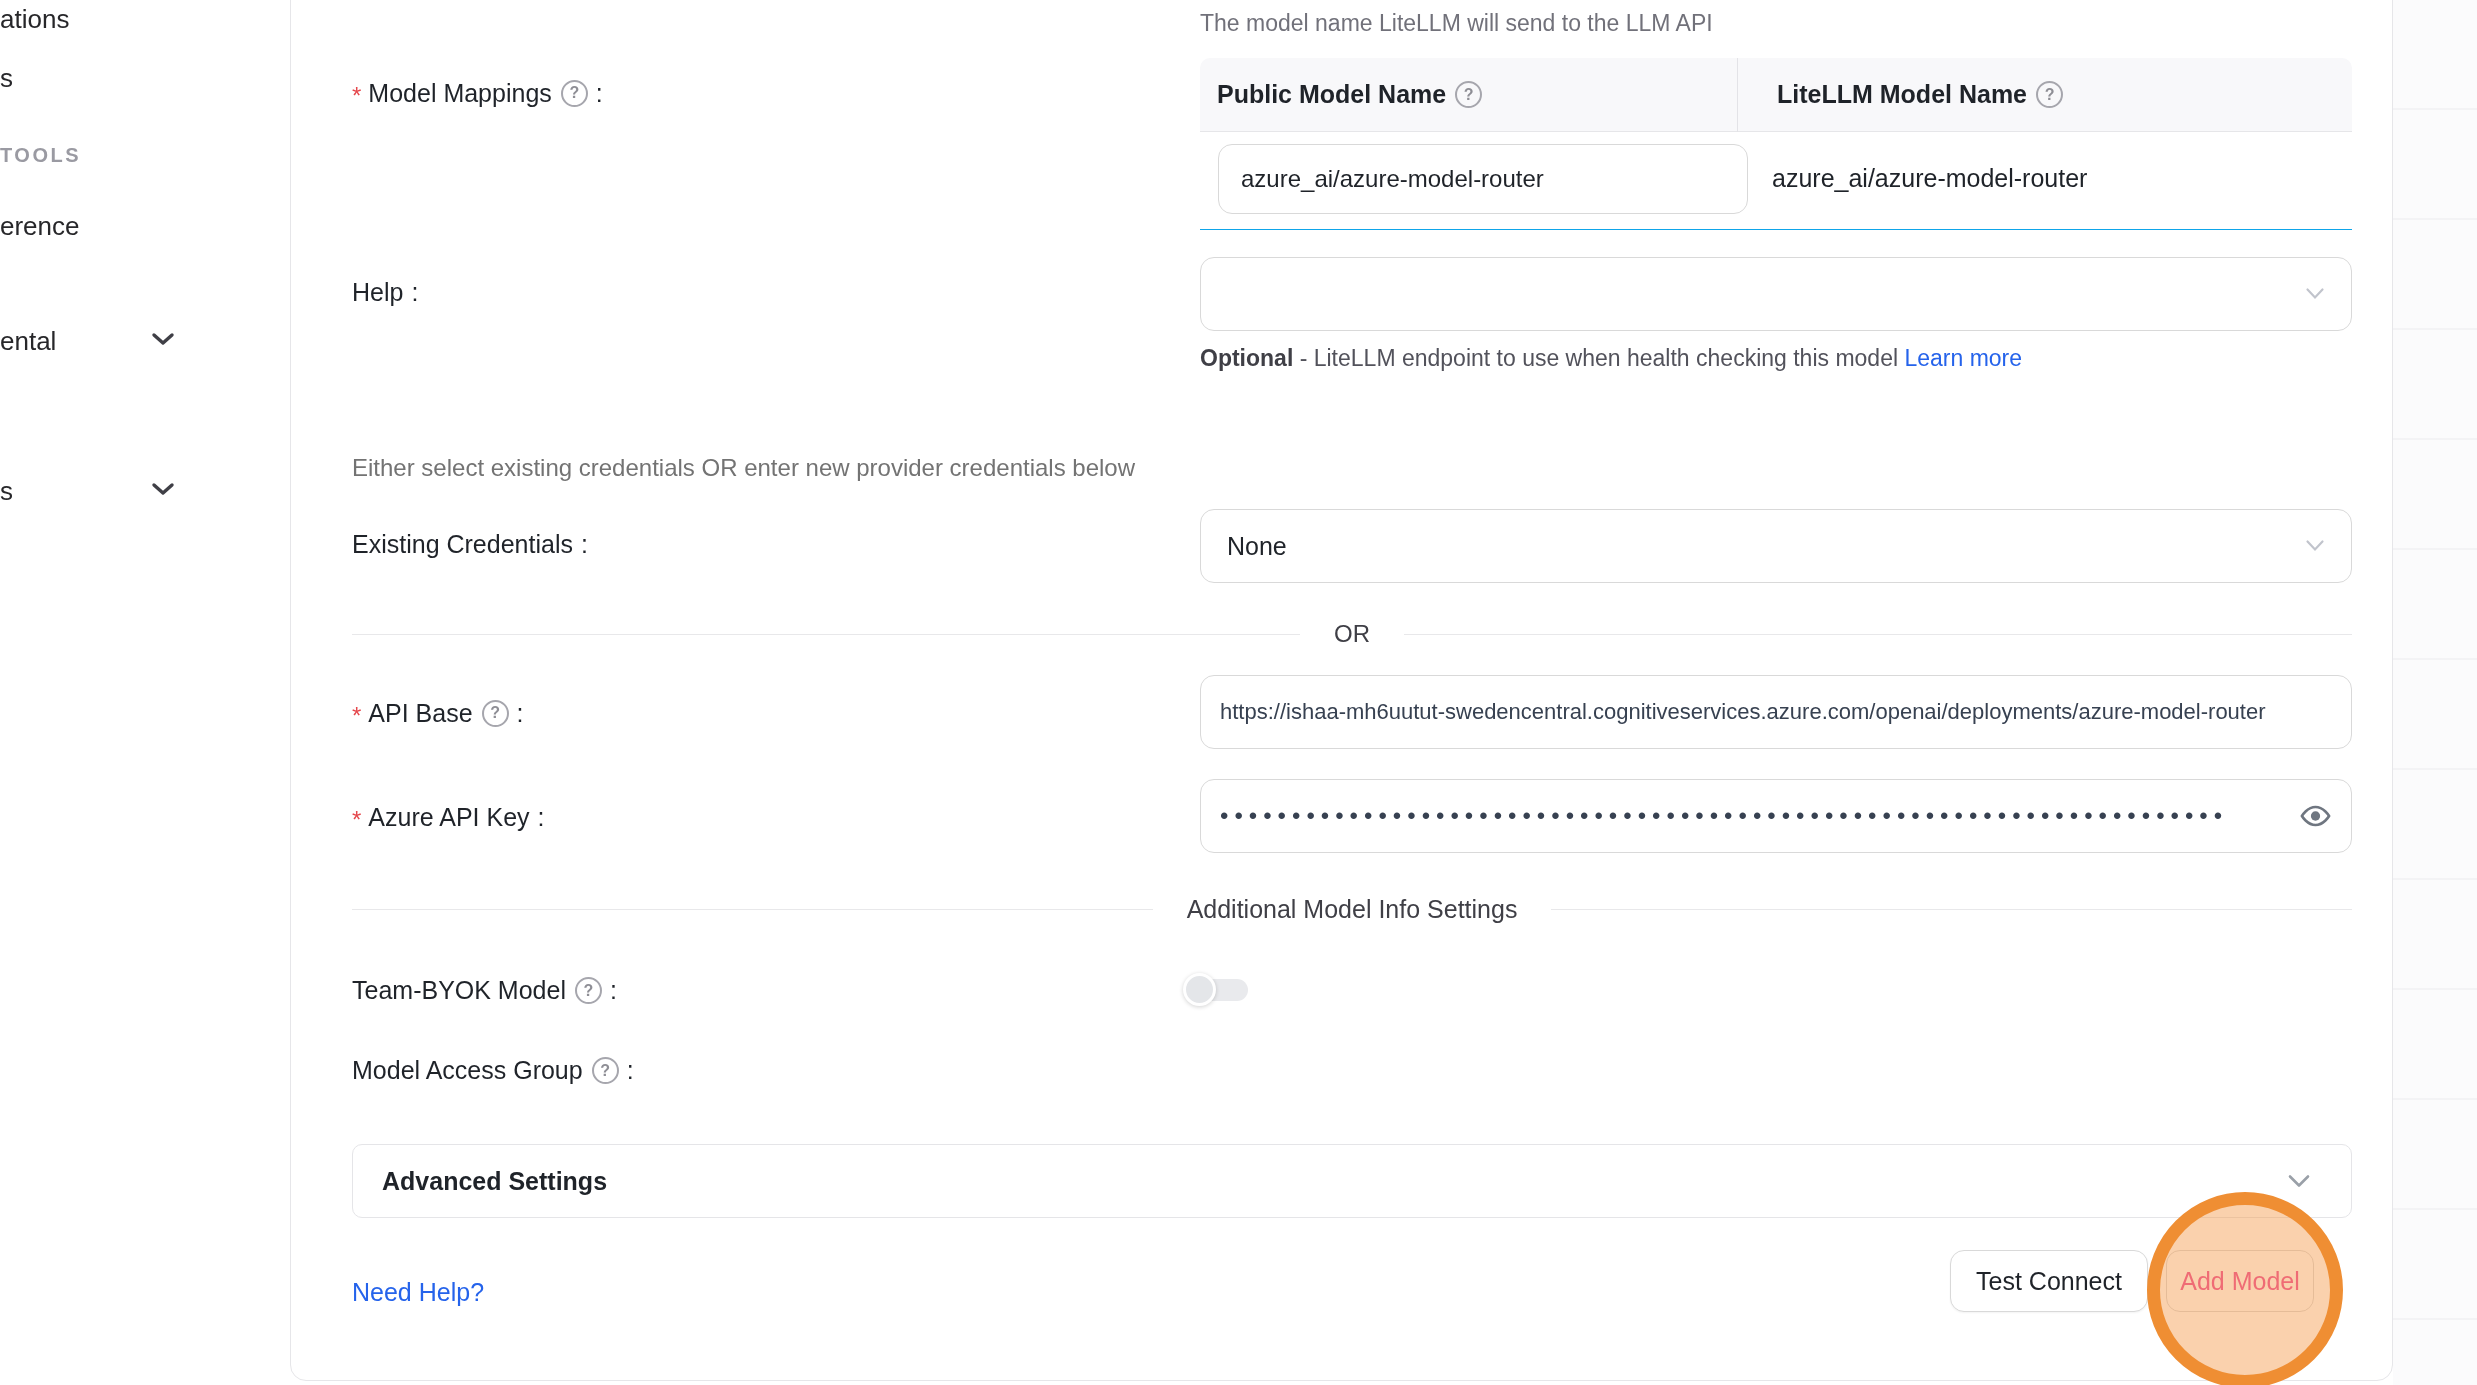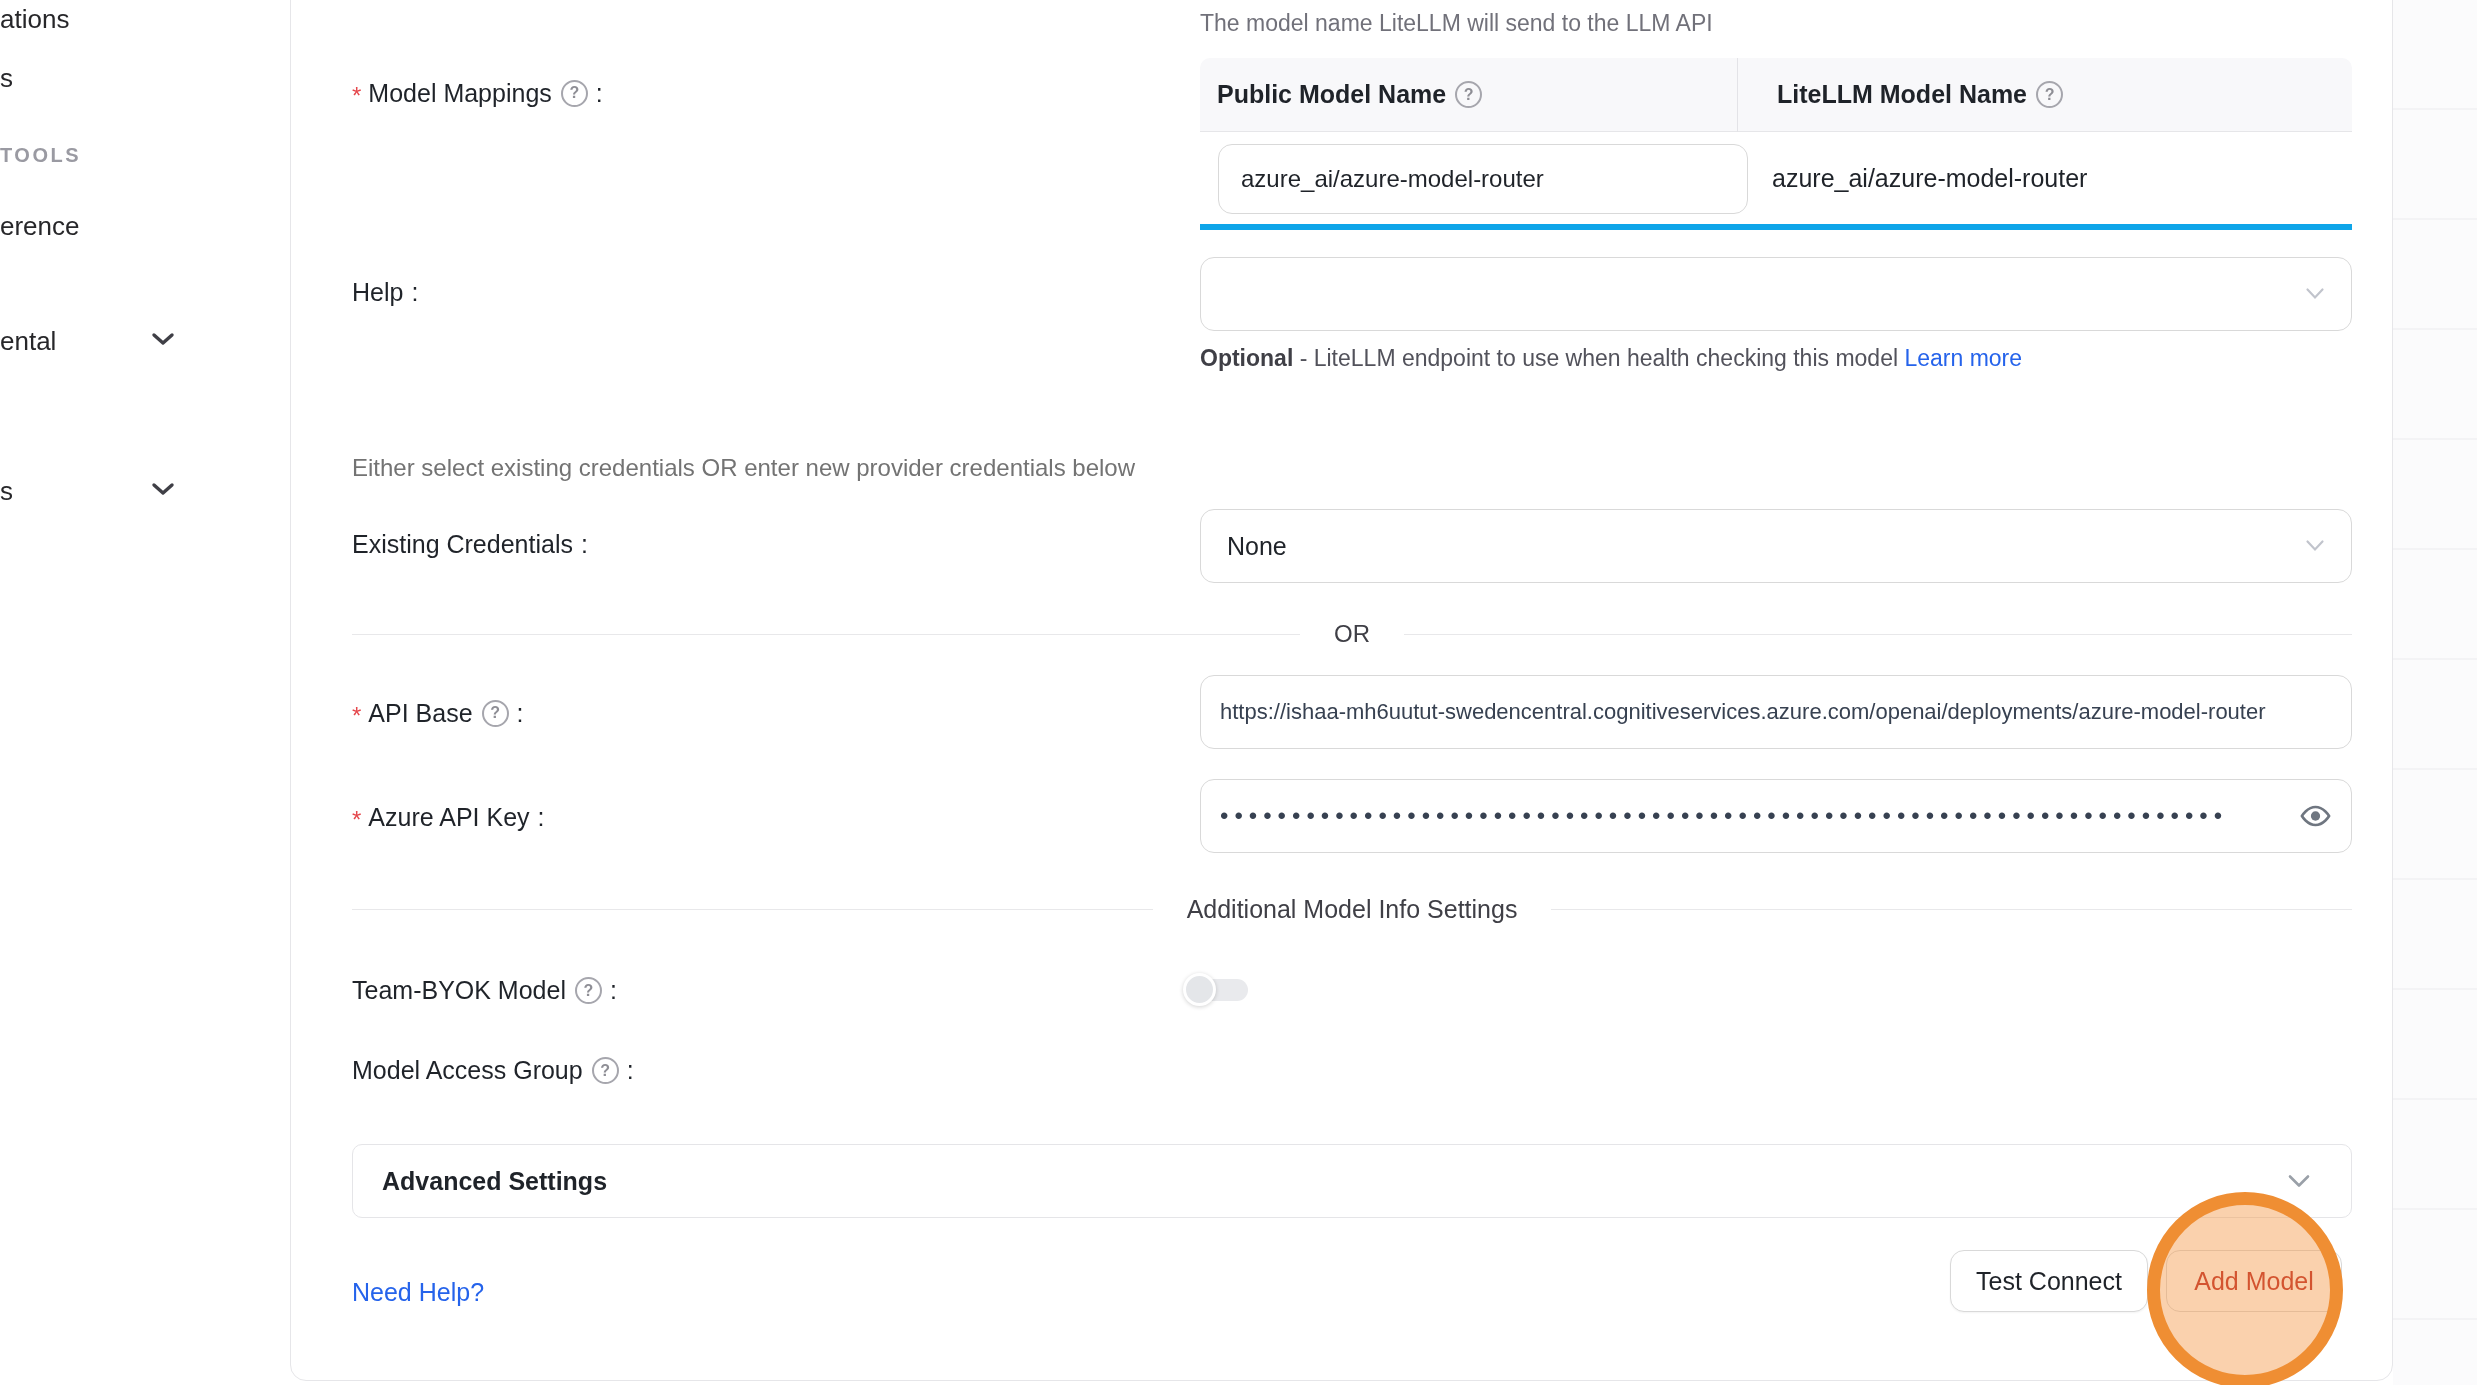--- a/index.html
+++ b/index.html
@@ -36,21 +36,21 @@
   .req { color:#e5484d; font-size:24px; margin-right:7px; margin-top:6px; }
   .help {
     width:27px; height:27px; border:2px solid #a6a6ad; border-radius:50%;
     display:inline-flex; align-items:center; justify-content:center;
     margin-left:9px; flex:0 0 auto;
   }
   .help .q { font-size:16px; font-weight:700; color:#8e8e95; line-height:1; }
   .colon { margin-left:8px; }
 
   
-  .mm-table { position:absolute; left:1200px; top:58px; width:1152px; height:172px; border-bottom:6px solid #0ea5e9; }
+  .mm-table { position:absolute; left:1200px; top:58px; width:1152px; height:172px; border-bottom:1px solid #0ea5e9; }
   .mm-head {
     position:absolute; left:0; top:0; width:1152px; height:74px; background:#f8f8fa;
     border-radius:10px 10px 0 0; border-bottom:1px solid #e6e6e9; display:flex; align-items:center;
   }
   .mm-th { display:flex; align-items:center; font-size:25px; font-weight:700; color:#1f2329; }
   .mm-th1 { padding-left:17px; width:537px; }
   .mm-th2 { padding-left:39px; flex:1; border-left:1px solid #e3e3e7; height:74px; }
   .mm-input {
     position:absolute; left:18px; top:86px; width:530px; height:70px;
     border:1px solid #d9d9d9; border-radius:14px; background:#fff;
@@ -103,21 +103,21 @@
   .adv-chev { position:absolute; right:40px; top:50%; transform:translateY(-50%); color:#9aa0a8; display:flex; }
 
   .need-help { position:absolute; left:352px; top:1278px; font-size:25px; }
 
   .btn {
     position:absolute; top:1250px; height:62px; border-radius:14px; background:#fff;
     border:1px solid #d9d9d9; display:flex; align-items:center; justify-content:center;
     font-size:25px; cursor:pointer; font-family:"Liberation Sans",sans-serif;
   }
   .btn-test { left:1950px; width:198px; color:#1f2329; box-shadow:0 1px 2px rgba(0,0,0,0.05); }
-  .btn-add  { left:2166px; width:176px; color:#b91c1c;text-align:right; }
+  .btn-add  { left:2166px; width:148px; color:#ec4899;text-align:right; }
 
   
   .annot-circle {
     position:absolute; left:2147px; top:1192px; width:196px; height:196px;
     border-radius:50%; border:13px solid #ef8e33; background:rgba(244,152,74,0.45);
     pointer-events:none;
   }
 </style>
 </head>
 <body>

